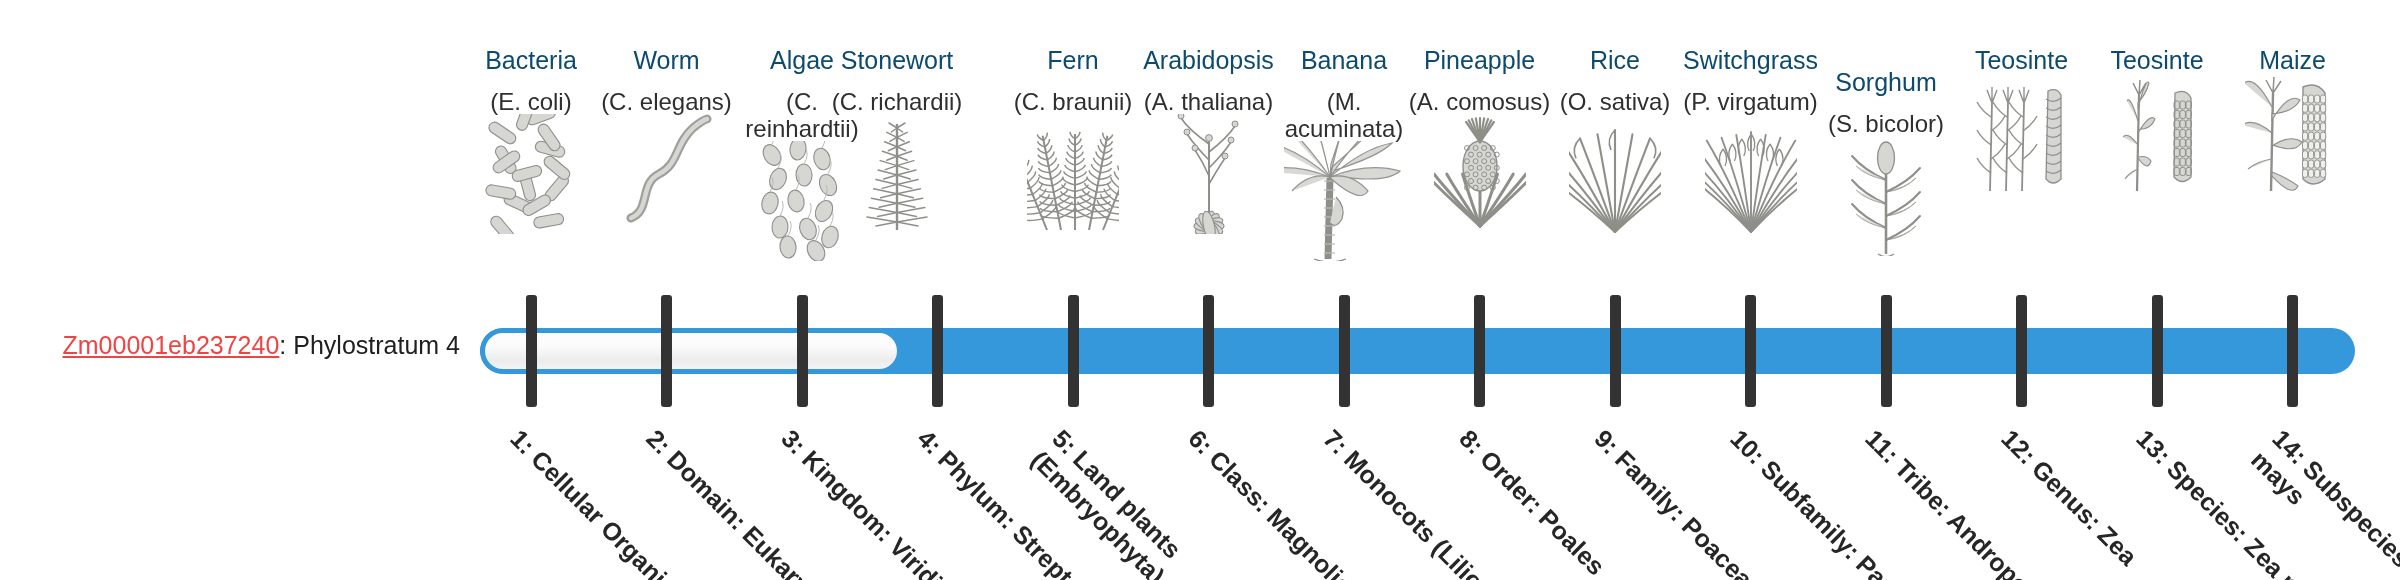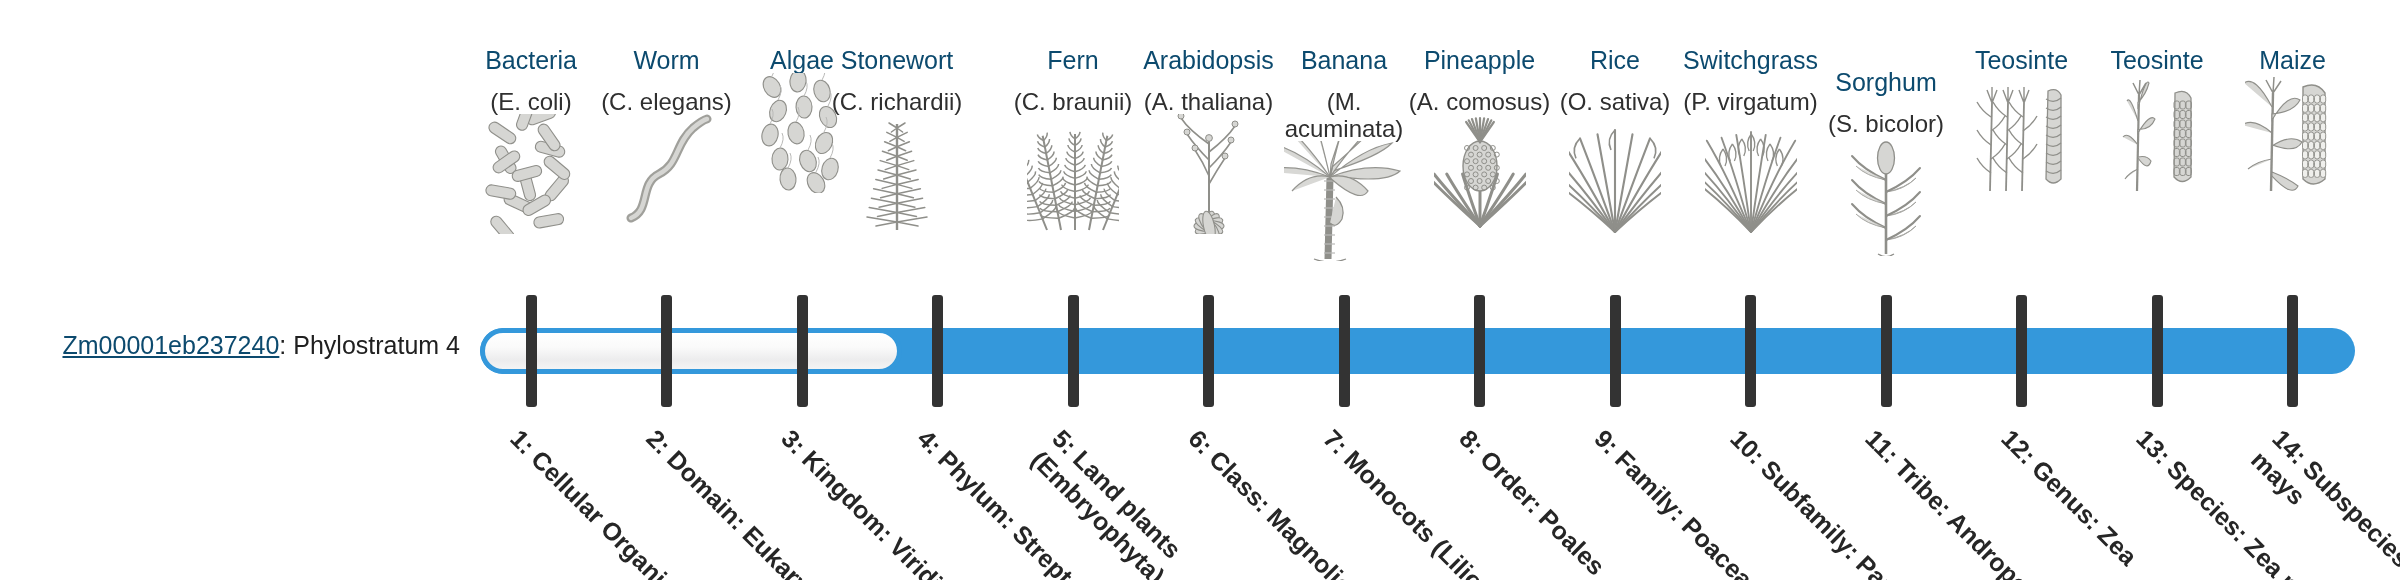--- a/index.html
+++ b/index.html
@@ -27,21 +27,21 @@
     left: 40px;
     top: 332px;
     width: 420px;
     text-align: right;
     font-size: 25px;
     line-height: 1.1;
     white-space: nowrap;
     color: #202020;
   }
   #gene-label .gene-id {
-    color: #0c4a6e;
+    color: #ef4444;
     text-decoration: underline;
     cursor: pointer;
   }
 
   
   .col {
     position: absolute;
     top: 46px;
     width: 150px;
     margin-left: -75px;
@@ -197,20 +197,21 @@
         <div class="sci-name">(C. elegans)</div>
         <div class="art">
           <svg width="100" height="120" viewBox="0 0 100 120">
             <path d="M14 104 C 34 96, 22 70, 42 60 C 62 50, 58 30, 76 14 C 82 9, 86 6, 90 5" fill="none" stroke="#8f8f8a" stroke-width="9" stroke-linecap="round" opacity="0.85"></path>
             <path d="M14 104 C 34 96, 22 70, 42 60 C 62 50, 58 30, 76 14 C 82 9, 86 6, 90 5" fill="none" stroke="#d6d6d3" stroke-width="4.5" stroke-linecap="round"></path>
           </svg>
         </div>
       </div>
       <div class="col" style="left: 802px;">
         <div class="common-name">Algae</div>
+        <div class="sci-name">(C. reinhardtii)</div>
         <div class="art">
           <svg width="88" height="120" viewBox="0 0 88 120">
             <ellipse cx="14" cy="14" rx="8" ry="11" transform="rotate(-30 14 14)" fill="#d6d6d3" stroke="#8f8f8a" stroke-width="1.1"></ellipse>
             <path d="M14 3 q 5 -9 2 -15" fill="none" stroke="#b9b9b7" stroke-width="1"></path>
             <ellipse cx="40" cy="8" rx="8" ry="11" transform="rotate(7 40 8)" fill="#d6d6d3" stroke="#8f8f8a" stroke-width="1.1"></ellipse>
             <path d="M40 -3 q 5 -9 2 -15" fill="none" stroke="#b9b9b7" stroke-width="1"></path>
             <ellipse cx="64" cy="18" rx="8" ry="11" transform="rotate(-16 64 18)" fill="#d6d6d3" stroke="#8f8f8a" stroke-width="1.1"></ellipse>
             <path d="M64 7 q 5 -9 2 -15" fill="none" stroke="#b9b9b7" stroke-width="1"></path>
             <ellipse cx="20" cy="38" rx="8" ry="11" transform="rotate(21 20 38)" fill="#d6d6d3" stroke="#8f8f8a" stroke-width="1.1"></ellipse>
             <path d="M20 27 q 5 -9 2 -15" fill="none" stroke="#b9b9b7" stroke-width="1"></path>

